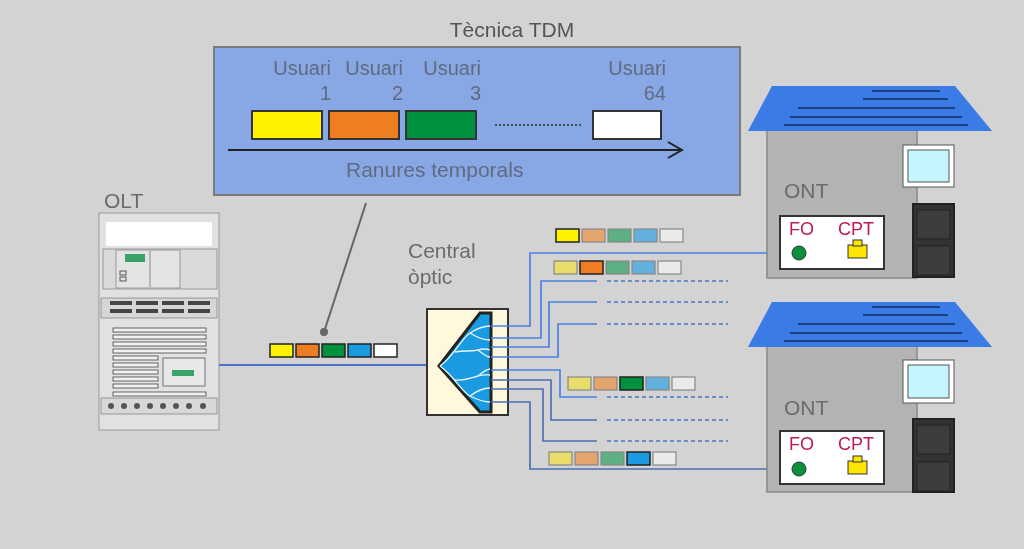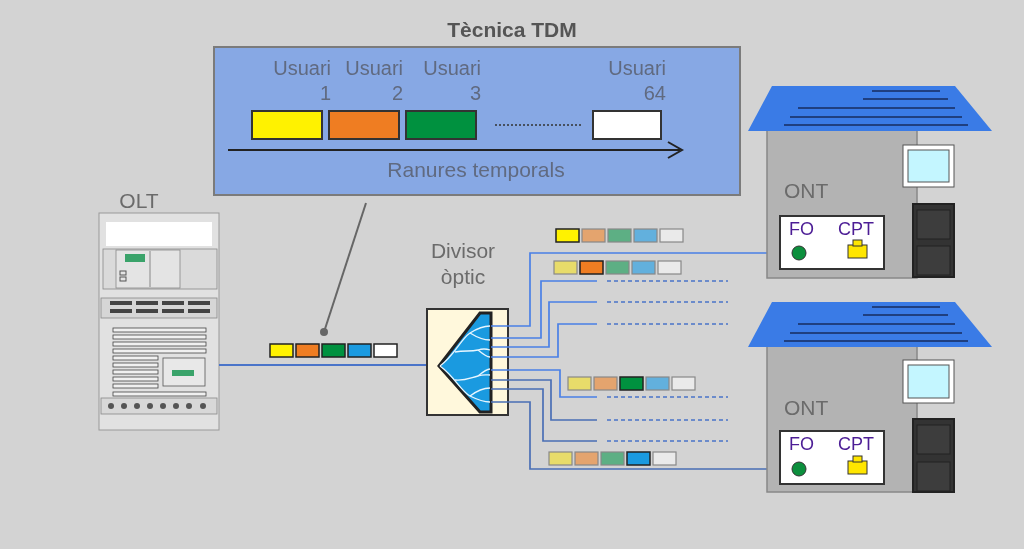--- a/index.html
+++ b/index.html
@@ -1,28 +1,28 @@
 <!DOCTYPE html>
 <html><head>
 <meta charset="utf-8">
 <style>
   html,body{margin:0;padding:0;}
   body{width:1024px;height:549px;background:#d3d3d3;position:relative;overflow:hidden;font-family:"Liberation Sans",sans-serif;}
   .abs{position:absolute;}
-  .txt{color:#6b6b6b;text-align:center;white-space:nowrap;}
-  .tdm-title{left:0;width:1024px;top:18px;text-align:center;font-weight:bold;font-size:21px;color:#555;}
+  .txt{color:#6b6b6b;white-space:nowrap;}
+  .tdm-title{left:0;width:1024px;top:18px;text-align:center;font-weight:normal;font-size:21px;color:#555;}
   .tdm-box{left:213px;top:46px;width:528px;height:150px;background:#87a8e4;border:2px solid #7b7b7b;box-sizing:border-box;}
   .user-label{font-size:20px;line-height:25px;color:#606a80;text-align:right;width:80px;}
   .slot{height:30px;border:2px solid #333;box-sizing:border-box;}
   .svgwrap{left:0;top:0;}
   .olt-label{left:104px;top:189px;width:70px;font-size:21px;}
   .central{left:20px;top:450px;width:300px;font-size:21px;line-height:26px;}
   .divisor{left:408px;top:238px;width:110px;font-size:21px;line-height:26px;}
   .ont-label{font-size:21px;color:#6b6b6b;}
-  .port-label{font-size:18px;color:#4c1d95;}
+  .port-label{font-size:18px;color:#be185d;}
 </style>
 </head>
 <body>
 
 <div class="abs tdm-title">Tècnica TDM</div>
 <div class="abs tdm-box"></div>
 
 <div class="abs user-label" style="left:251px;top:56px;">
   <div>Usuari</div>
   <div>1</div>
@@ -220,21 +220,21 @@
         <rect x="627" y="452" width="23" height="13" fill="#1a9ae0" stroke="#222" stroke-width="1.5"></rect>
         <rect x="653" y="452" width="23" height="13" fill="#eaeaea" stroke="#888" stroke-width="1.2"></rect>
       </g>
     </g>
 </svg>
 
 <div class="abs txt olt-label">OLT</div>
 <div class="abs txt central">
 </div>
 <div class="abs txt divisor">
-  <div>Divisor</div>
+  <div>Central</div>
   <div>òptic</div>
 </div>
 
 <div class="abs ont-label" style="left:784px;top:179px;">ONT</div>
 <div class="abs port-label" style="left:789px;top:219px;">FO</div>
 <div class="abs port-label" style="left:838px;top:219px;">CPT</div>
 
 <div class="abs ont-label" style="left:784px;top:396px;">ONT</div>
 <div class="abs port-label" style="left:789px;top:434px;">FO</div>
 <div class="abs port-label" style="left:838px;top:434px;">CPT</div>

